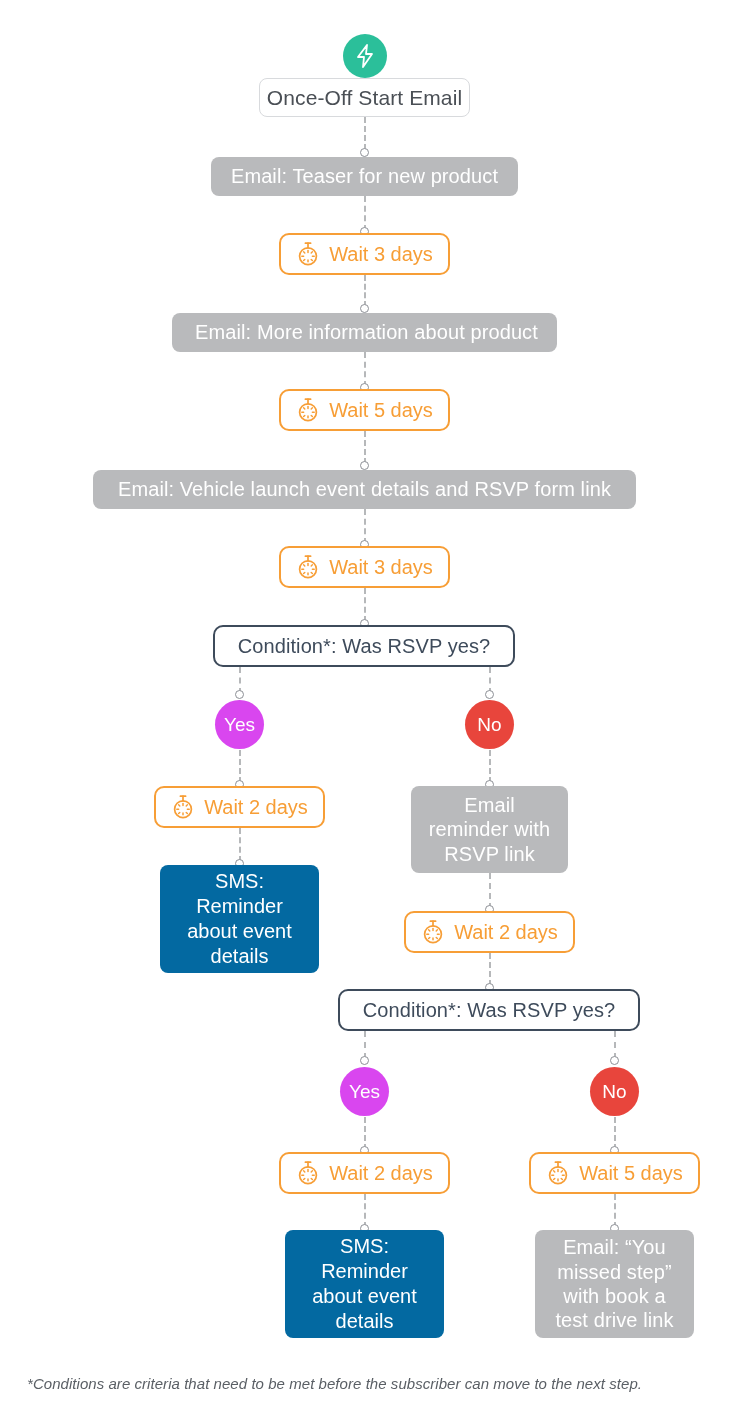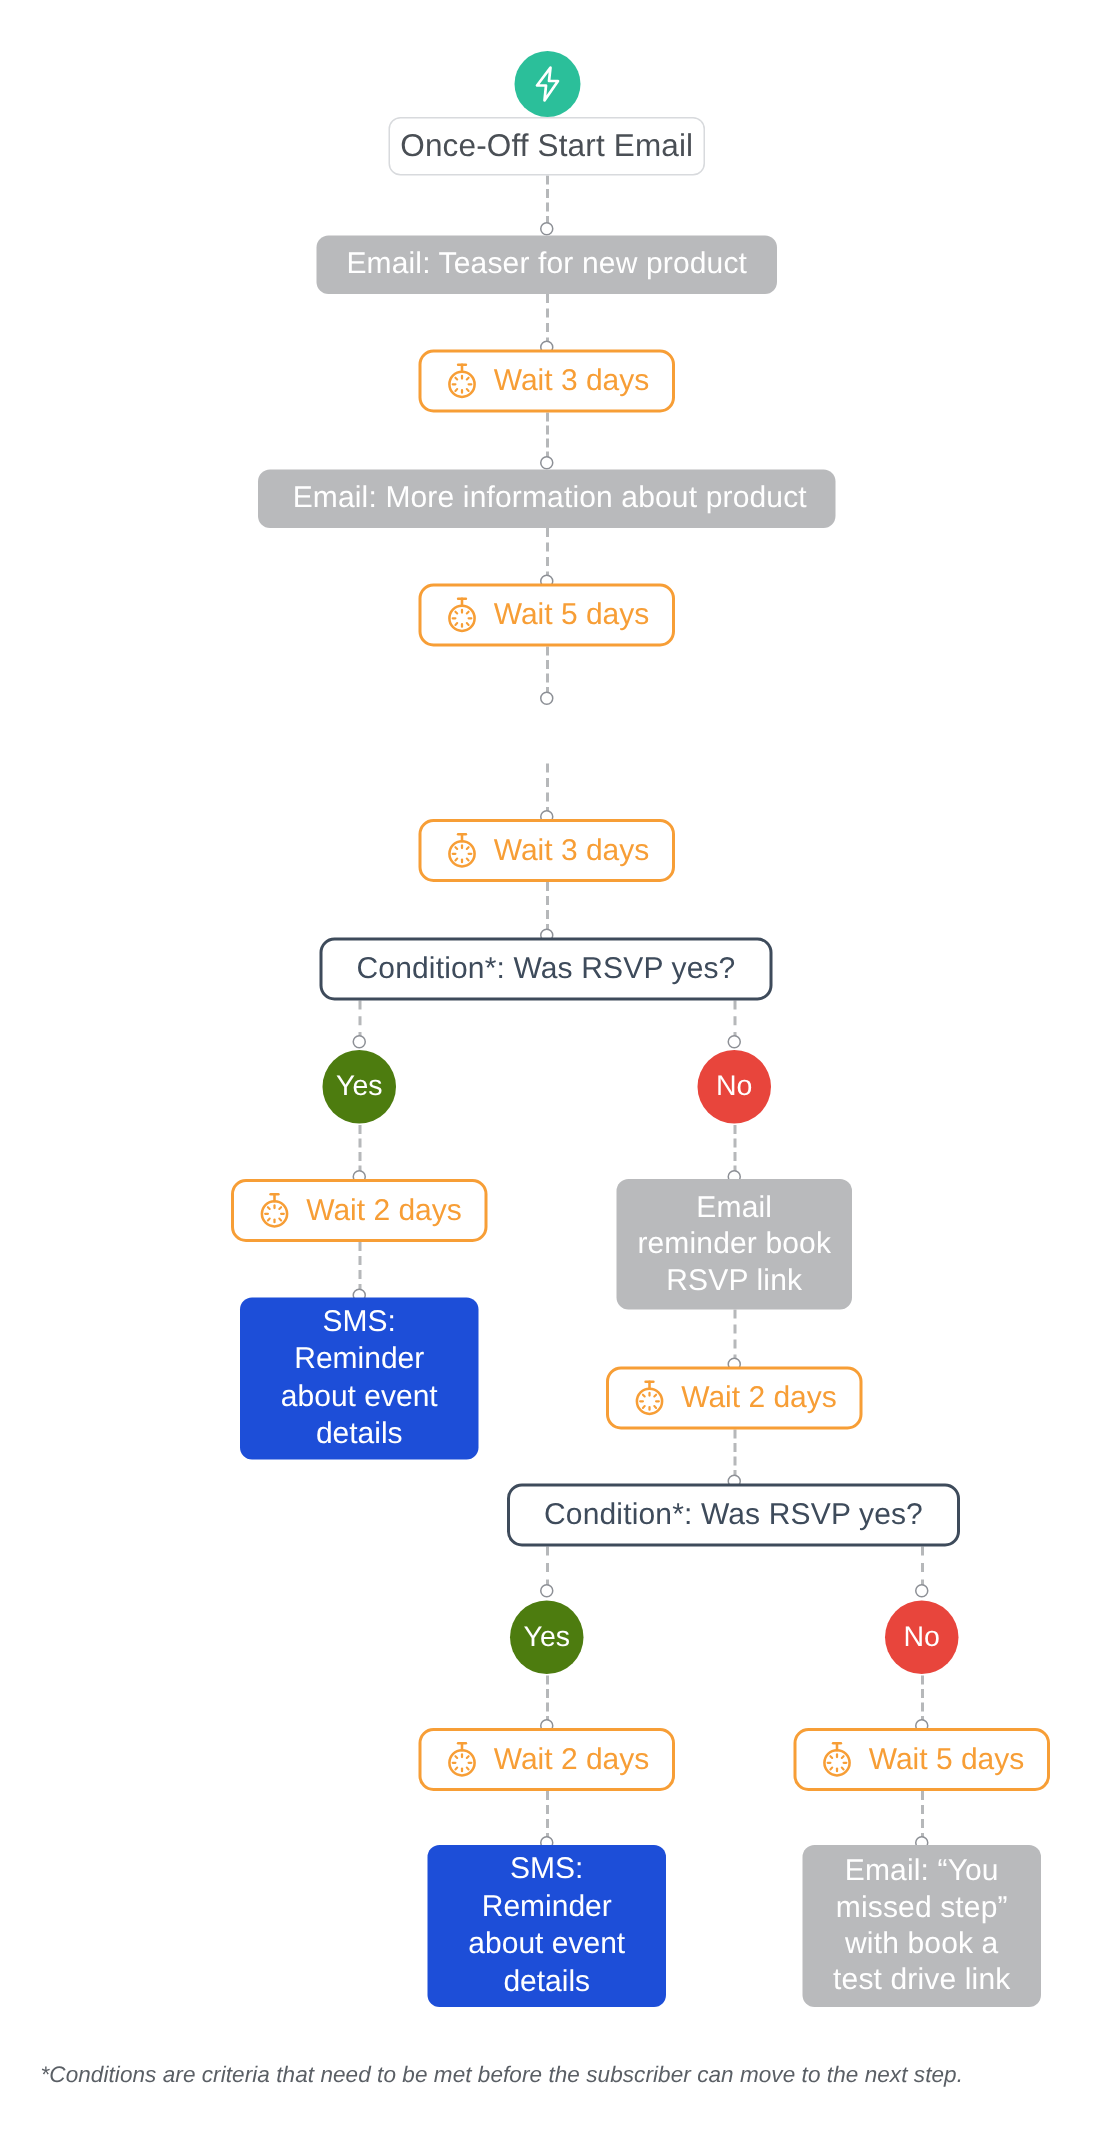--- a/index.html
+++ b/index.html
@@ -86,40 +86,40 @@
     background: #ffffff;
     border: 2px solid #3E4B5B;
     border-radius: 10px;
     color: #3E4B5B;
     font-size: 20px;
     letter-spacing: 0.1px;
   }
 
   
   .sms-node {
-    background: #1d4ed8;
+    background: #0369a1;
     border-radius: 8px;
     color: #ffffff;
     font-size: 20px;
     line-height: 1.24;
     padding: 6px 10px;
   }
 
   
   .branch-circle {
     position: absolute;
     border-radius: 50%;
     display: flex;
     align-items: center;
     justify-content: center;
     color: #ffffff;
     font-size: 19px;
     z-index: 4;
   }
-  .branch-yes { background: #4d7c0f; }
+  .branch-yes { background: #d946ef; }
   .branch-no  { background: #E8453C; }
 
   
   .conn {
     position: absolute;
     border-left: 2px dashed #b6b8ba;
     z-index: 1;
   }
   .dot {
     position: absolute;
@@ -258,20 +258,23 @@
         <line x1="16.4" y1="15.2" x2="18.2" y2="15.2" stroke="#F79E36" stroke-width="1.5" stroke-linecap="round"></line>
         <line x1="7.6" y1="10.8" x2="8.8" y2="12.0" stroke="#F79E36" stroke-width="1.4" stroke-linecap="round"></line>
         <line x1="15.2" y1="18.4" x2="16.4" y2="19.6" stroke="#F79E36" stroke-width="1.4" stroke-linecap="round"></line>
         <line x1="16.4" y1="10.8" x2="15.2" y2="12.0" stroke="#F79E36" stroke-width="1.4" stroke-linecap="round"></line>
         <line x1="8.8" y1="18.4" x2="7.6" y2="19.6" stroke="#F79E36" stroke-width="1.4" stroke-linecap="round"></line>
       </svg>
     </span>
     <span>Wait 5 days</span>
   </div>
 
+  <div class="node email-node" style="left:93px; top:470px; width:543px; height:39px;">
+    <span>Email: Vehicle launch event details and RSVP form link</span>
+  </div>
 
   <div class="node wait-node" style="left:279px; top:546px; width:171px; height:42px;">
     <span class="wicon">
       <svg width="24" height="26" viewBox="0 0 24 26" fill="none">
         <circle cx="12" cy="15.2" r="8.4" stroke="#F79E36" stroke-width="1.7"></circle>
         <line x1="9.4" y1="2.2" x2="14.6" y2="2.2" stroke="#F79E36" stroke-width="1.7" stroke-linecap="round"></line>
         <line x1="12" y1="2.2" x2="12" y2="6.8" stroke="#F79E36" stroke-width="1.7" stroke-linecap="round"></line>
         <line x1="12" y1="9.6" x2="12" y2="11.4" stroke="#F79E36" stroke-width="1.5" stroke-linecap="round"></line>
         <line x1="12" y1="19.0" x2="12" y2="20.8" stroke="#F79E36" stroke-width="1.5" stroke-linecap="round"></line>
         <line x1="5.8" y1="15.2" x2="7.6" y2="15.2" stroke="#F79E36" stroke-width="1.5" stroke-linecap="round"></line>
@@ -313,21 +316,21 @@
       </svg>
     </span>
     <span>Wait 2 days</span>
   </div>
 
   <div class="node sms-node" style="left:160px; top:865px; width:159px; height:108px;">
     <span>SMS: Reminder about event details</span>
   </div>
 
   <div class="node email-node" style="left:411px; top:786px; width:157px; height:87px;">
-    <span>Email reminder book RSVP link</span>
+    <span>Email reminder with RSVP link</span>
   </div>
 
   <div class="node wait-node" style="left:404px; top:911px; width:171px; height:42px;">
     <span class="wicon">
       <svg width="24" height="26" viewBox="0 0 24 26" fill="none">
         <circle cx="12" cy="15.2" r="8.4" stroke="#F79E36" stroke-width="1.7"></circle>
         <line x1="9.4" y1="2.2" x2="14.6" y2="2.2" stroke="#F79E36" stroke-width="1.7" stroke-linecap="round"></line>
         <line x1="12" y1="2.2" x2="12" y2="6.8" stroke="#F79E36" stroke-width="1.7" stroke-linecap="round"></line>
         <line x1="12" y1="9.6" x2="12" y2="11.4" stroke="#F79E36" stroke-width="1.5" stroke-linecap="round"></line>
         <line x1="12" y1="19.0" x2="12" y2="20.8" stroke="#F79E36" stroke-width="1.5" stroke-linecap="round"></line>

